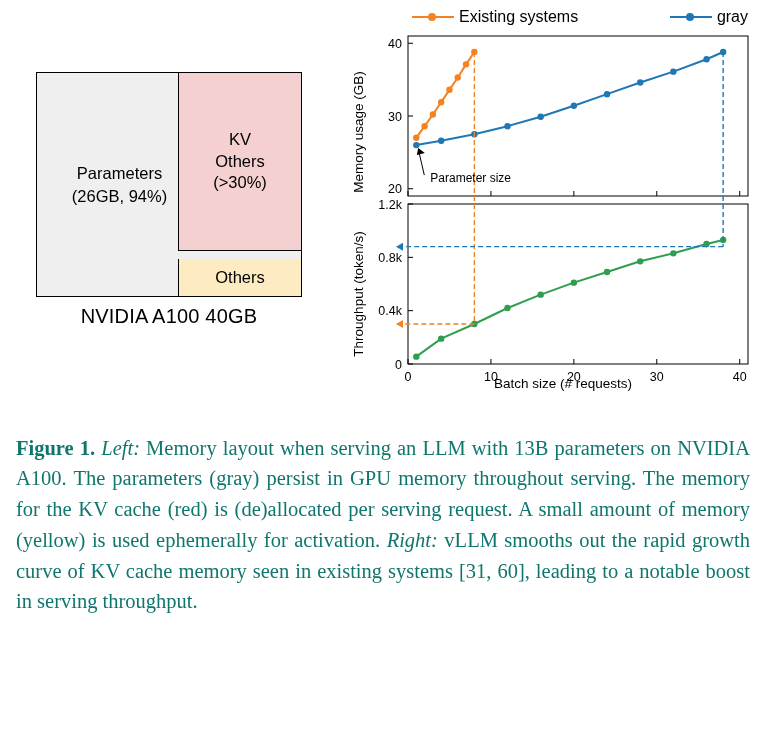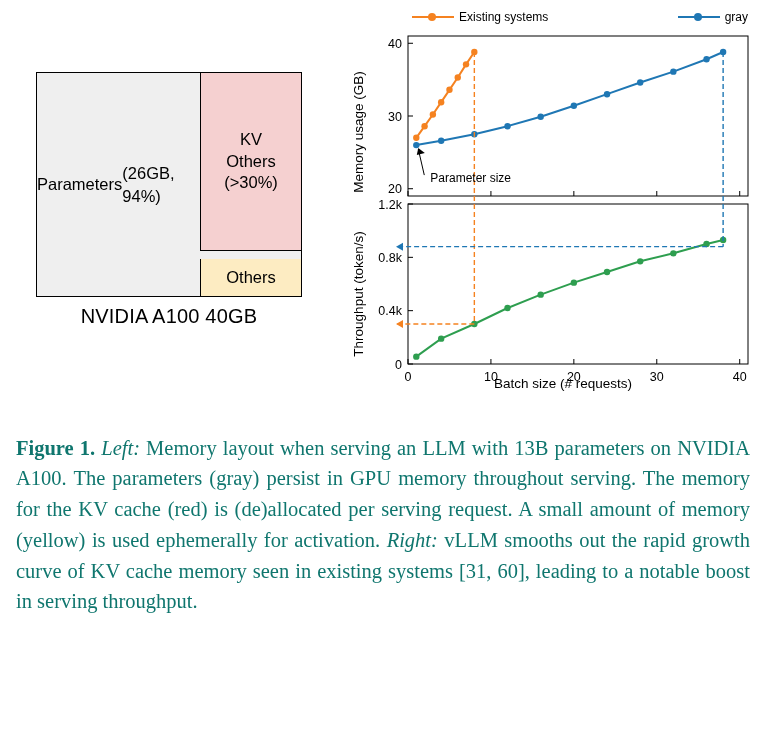--- a/index.html
+++ b/index.html
@@ -34,34 +34,35 @@
   }
   .mem-params {
     position: absolute;
     left: 0;
     top: 0;
     width: 165px;
     height: 100%;
     box-sizing: border-box;
     background: #efefef;
     display: flex;
-    flex-direction: row;
+    flex-direction: column;
     align-items: center;
     justify-content: center;
     font-family: "Liberation Sans", sans-serif;
     font-size: 16.5px;
     line-height: 1.38;
     color: #000;
   }
   .mem-right {
     position: absolute;
     right: 0;
     top: 0;
     width: 101px;
     height: 100%;
+    padding-left: 22px;
   }
   .mem-kv {
     position: absolute;
     left: 0;
     top: 0;
     width: 100%;
     height: 178px;
     box-sizing: border-box;
     background: #f5d0d0;
     border-left: 1.5px solid #000;
@@ -111,21 +112,21 @@
   .legend {
     position: absolute;
     left: 64px;
     top: 2px;
     width: 336px;
     height: 22px;
     display: flex;
     align-items: center;
     justify-content: space-between;
     font-family: "Liberation Sans", sans-serif;
-    font-size: 12px;
+    font-size: 16px;
   }
   .legend-item {
     display: flex;
     align-items: center;
     gap: 5px;
   }
   .legend-line {
     display: block;
     width: 42px;
     height: 12px;

